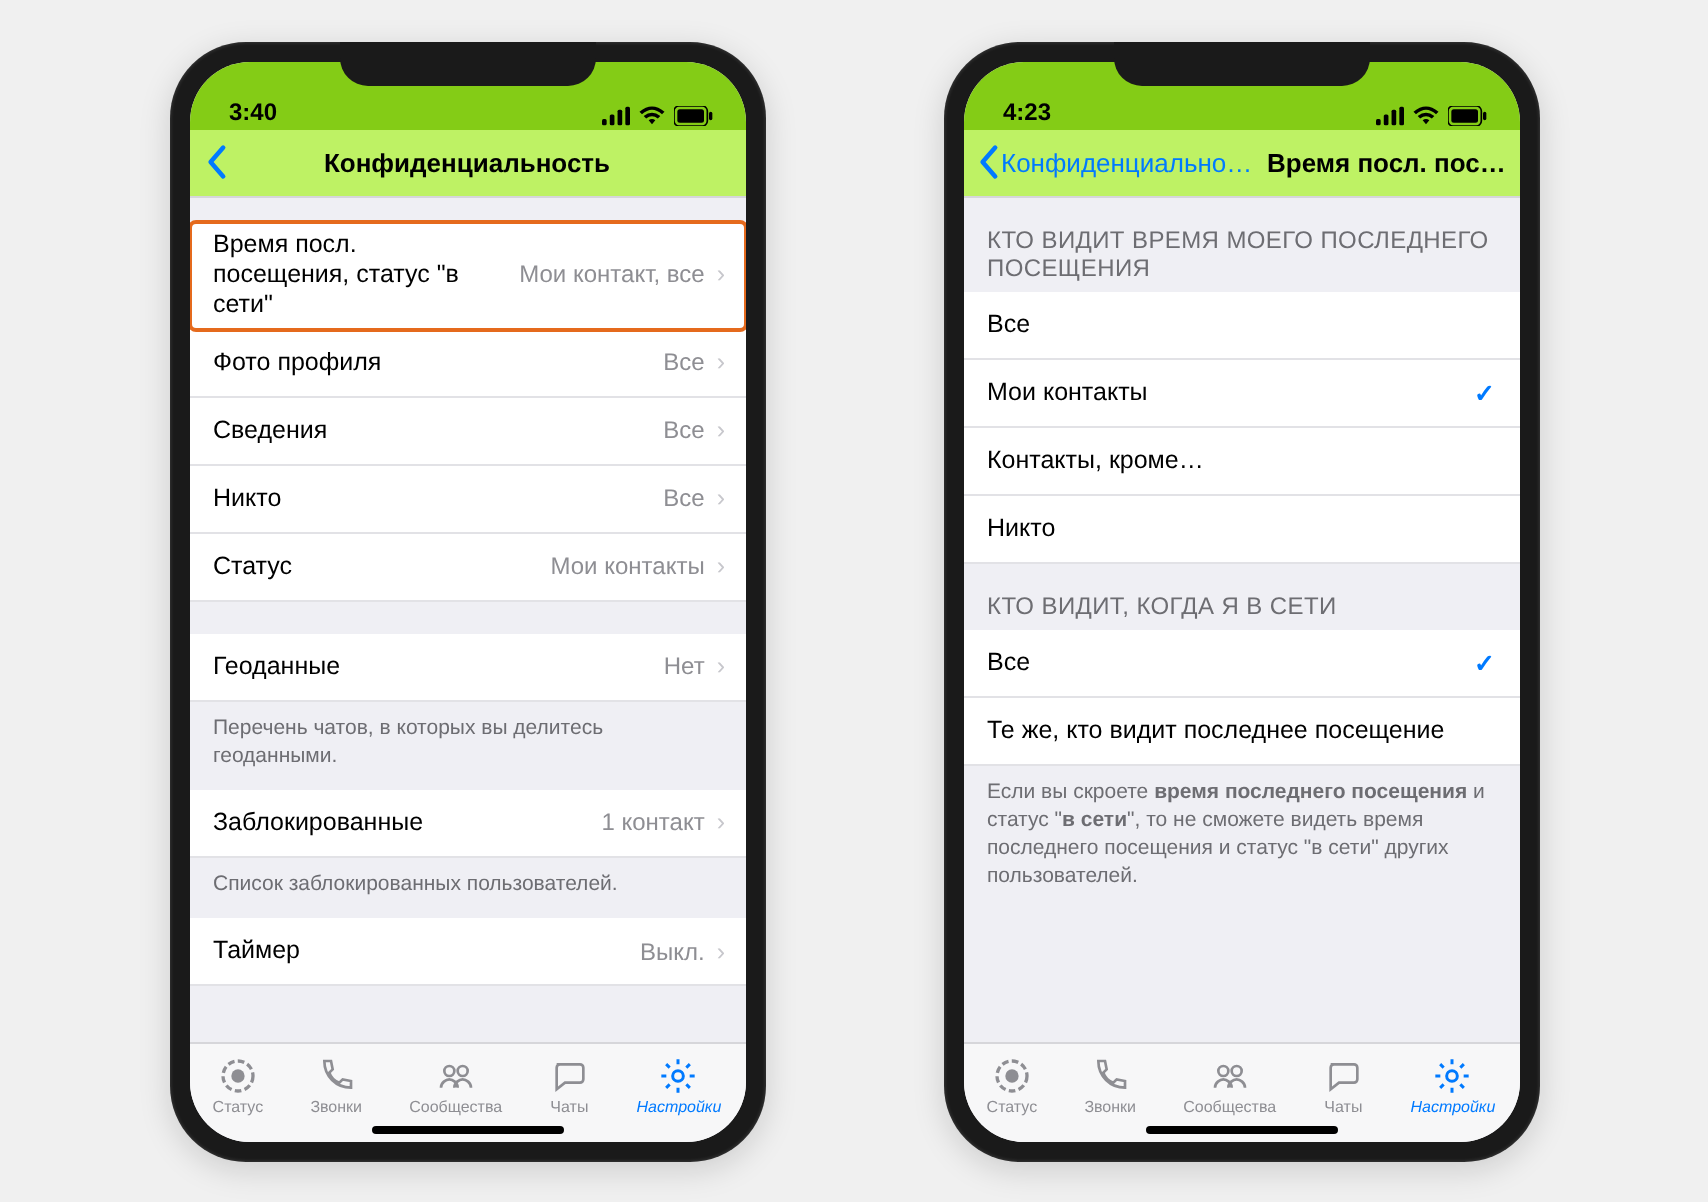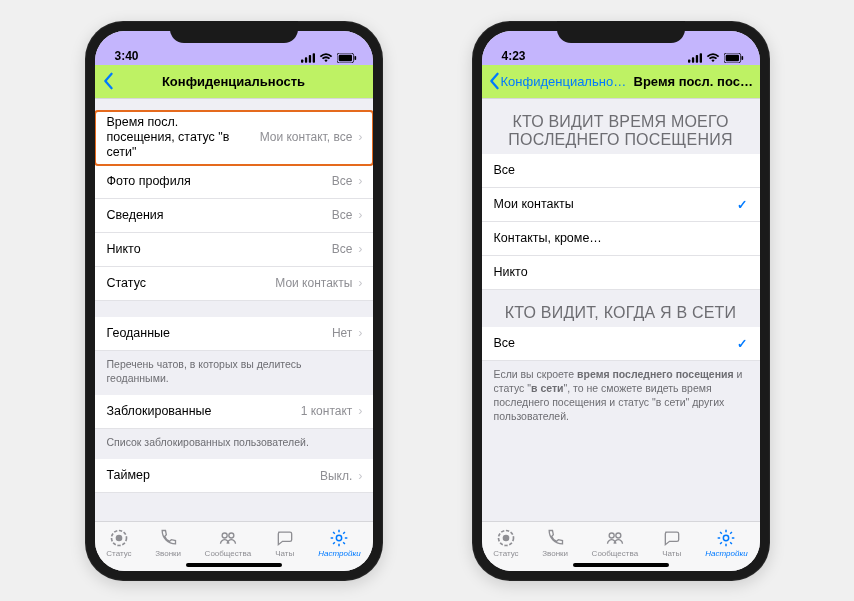--- a/index.html
+++ b/index.html
@@ -45,21 +45,21 @@
     border-bottom-left-radius: 14px;
     border-bottom-right-radius: 14px;
     z-index: 5;
   }
   .statusbar {
     height: 34px;
     display:flex; align-items:flex-end; justify-content:space-between;
     padding: 0 16px 2px 20px;
     font-size: 12px; font-weight: 600;
     color:#000;
-    background:#c4b5fd;
+    background:#84cc16;
   }
   .status-icons { display:flex; gap:4px; align-items:center; }
   .navbar {
     background:#bef264;
     border-bottom:1px solid #d6d6da;
     display:flex; align-items:center;
     height:34px;
     padding:0 6px;
     position:relative;
   }
@@ -68,21 +68,21 @@
     position:absolute; left:0; right:0;
     text-align:center;
     font-size:13px; font-weight:600; color:#000;
     pointer-events:none;
   }
   .nav-title.shift { left:auto; right:10px; position:static; text-align:left; margin-left:2px; flex:1; white-space:nowrap; overflow:hidden; text-overflow:ellipsis; pointer-events:auto;}
   .navbar.tight .back-label { max-width:130px; overflow:hidden; text-overflow:ellipsis; white-space:nowrap; display:inline-block;}
   .navbar.tight { gap:1px;}
   .content { flex:1; overflow-y:auto; font-size:12.5px; }
   .group-header {
-    color:#6d6d72; font-size:16px; padding:14px 12px 5px; text-transform:uppercase; letter-spacing:.2px;text-align:center;
+    color:#6d6d72; font-size:12px; padding:14px 12px 5px; text-transform:uppercase; letter-spacing:.2px;
   }
   .cell {
     background:#fff;
     min-height:34px;
     display:flex; align-items:center;
     padding:4px 10px 4px 12px;
     border-bottom:1px solid #e2e2e6;
     gap:6px;
   }
   .cell:first-of-type { border-top:1px solid #e2e2e6; }
@@ -311,20 +311,24 @@
         <span class="spacer"></span>
       </div>
 
       <div class="group-header">КТО ВИДИТ, КОГДА Я В СЕТИ</div>
 
       <div class="cell">
         <span class="label">Все</span>
         <span class="spacer"></span>
         <span class="check">✓</span>
       </div>
+      <div class="cell">
+        <span class="label">Те же, кто видит последнее посещение</span>
+        <span class="spacer"></span>
+      </div>
 
       <div class="footer-note">
         Если вы скроете <b>время последнего посещения</b> и статус "<b>в сети</b>", то не сможете видеть время последнего посещения и статус "в сети" других пользователей.
       </div>
 
     </div>
 
     <div class="tabbar">
       <div class="tab">
         <svg viewBox="0 0 24 24">

